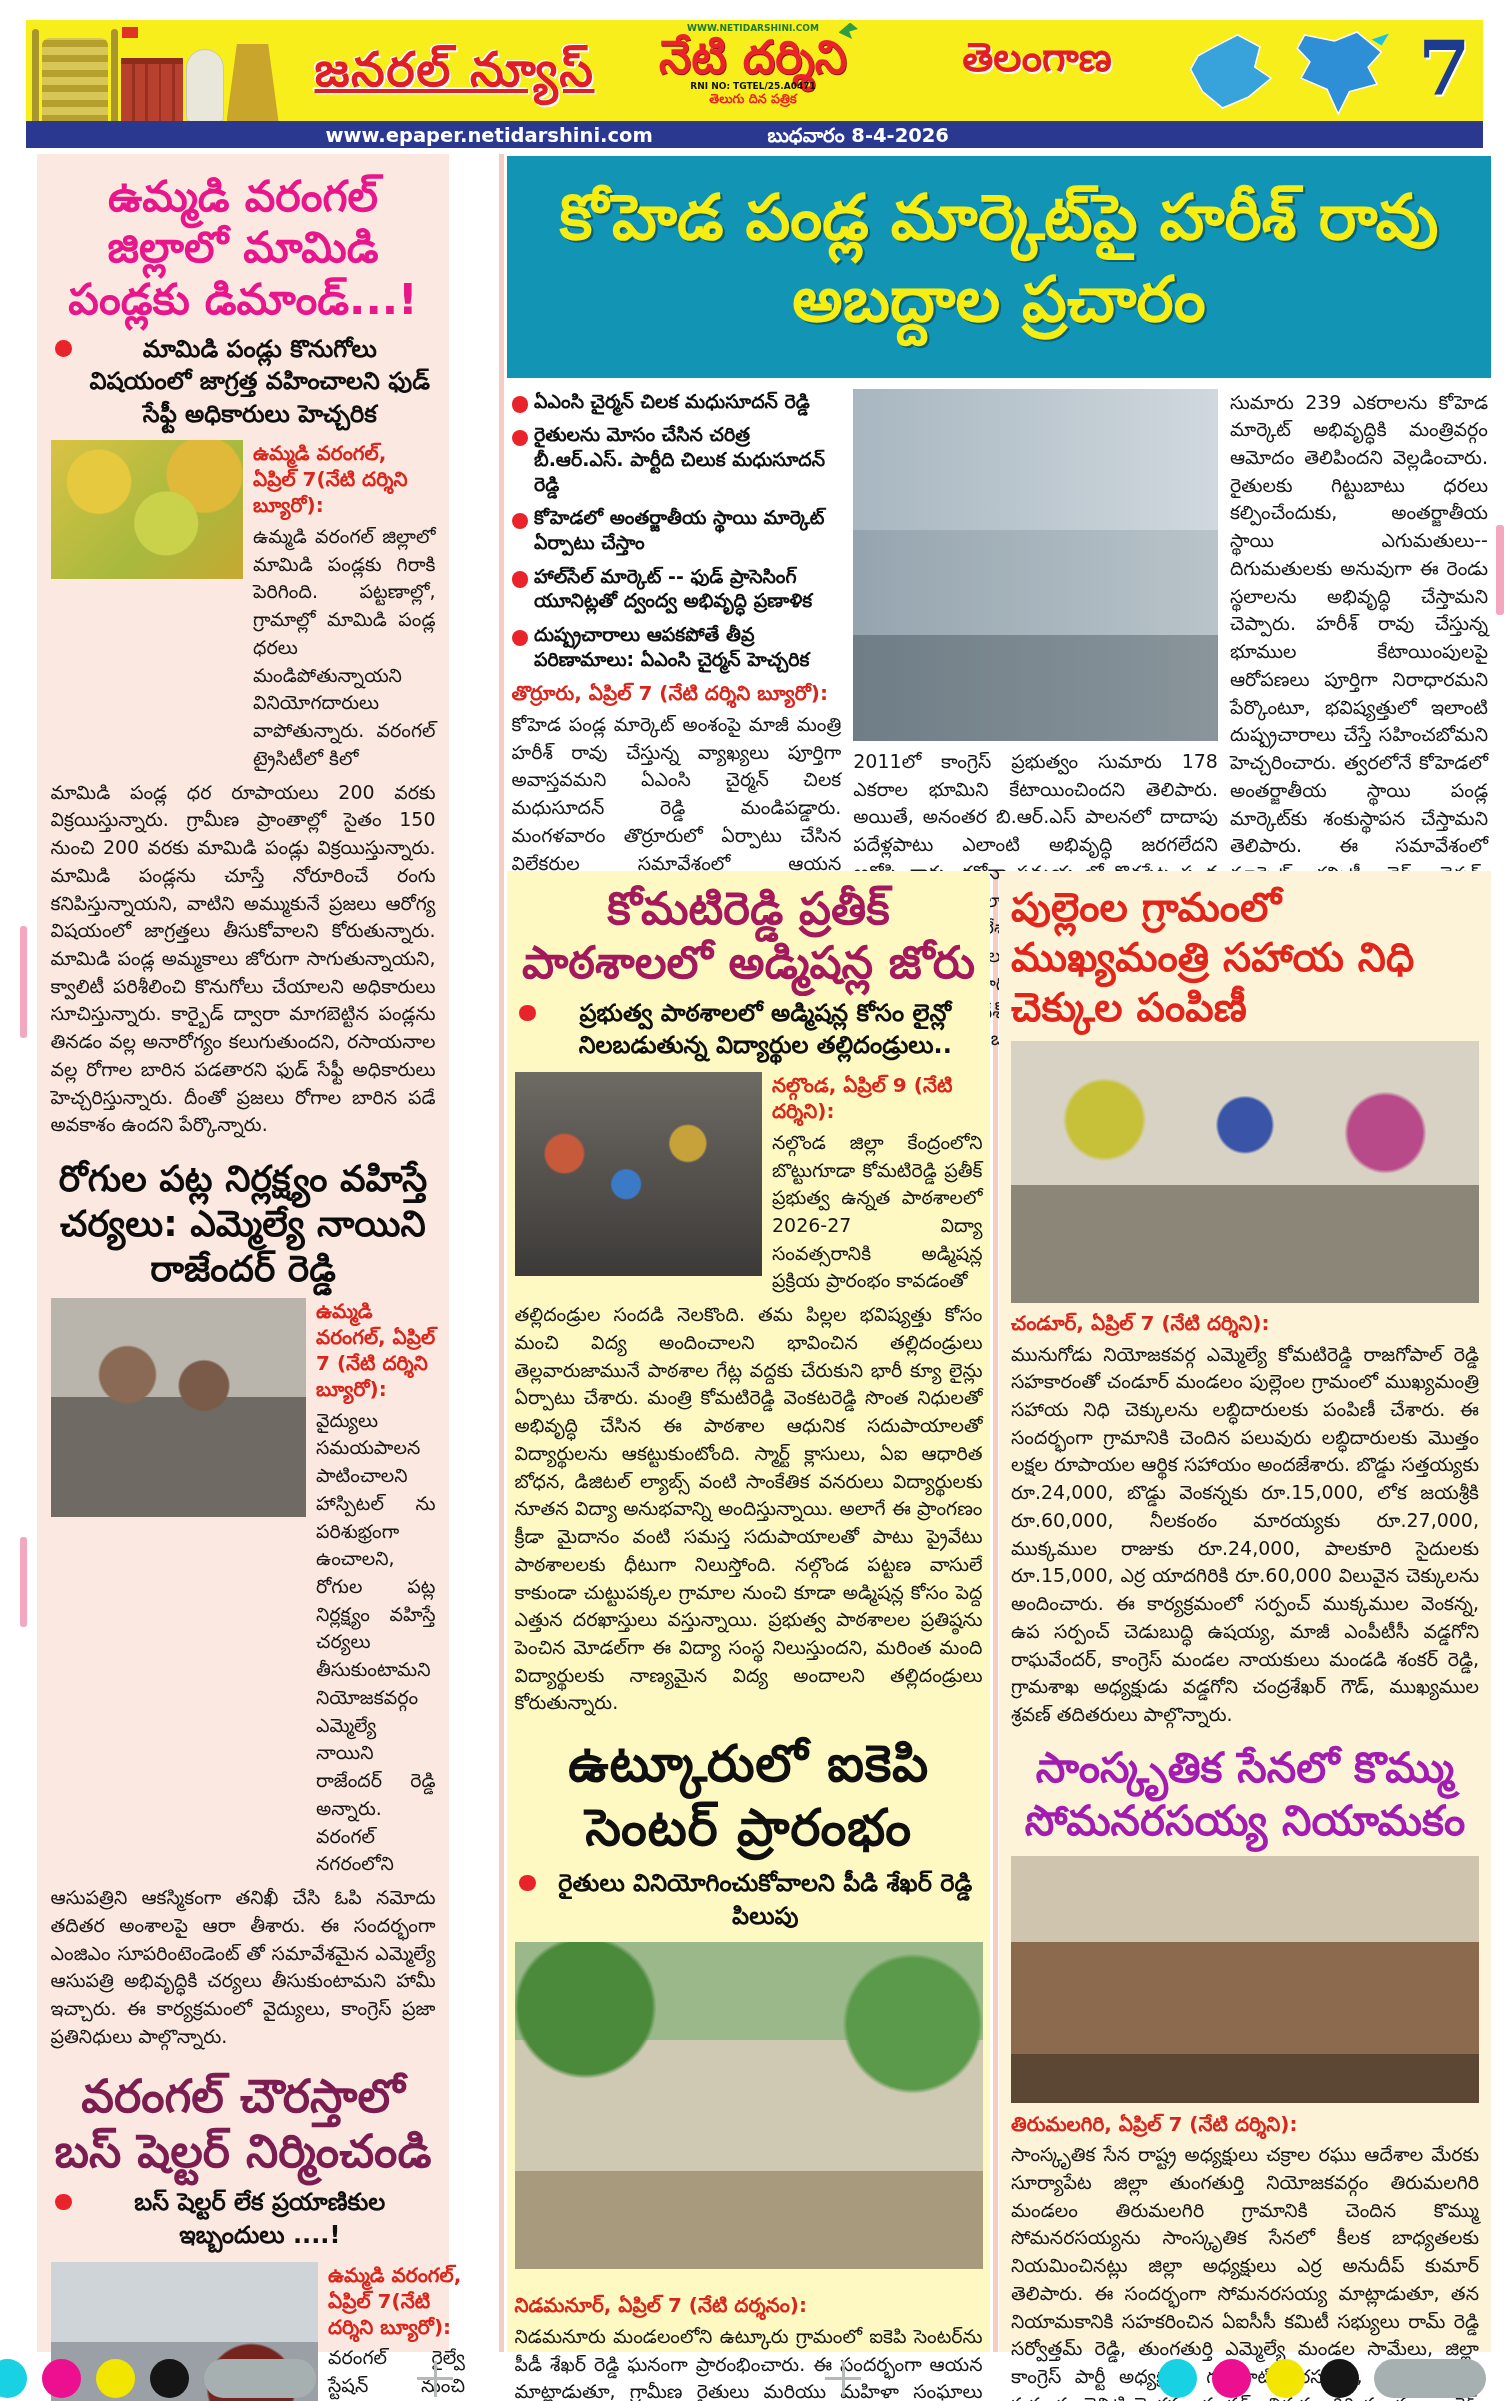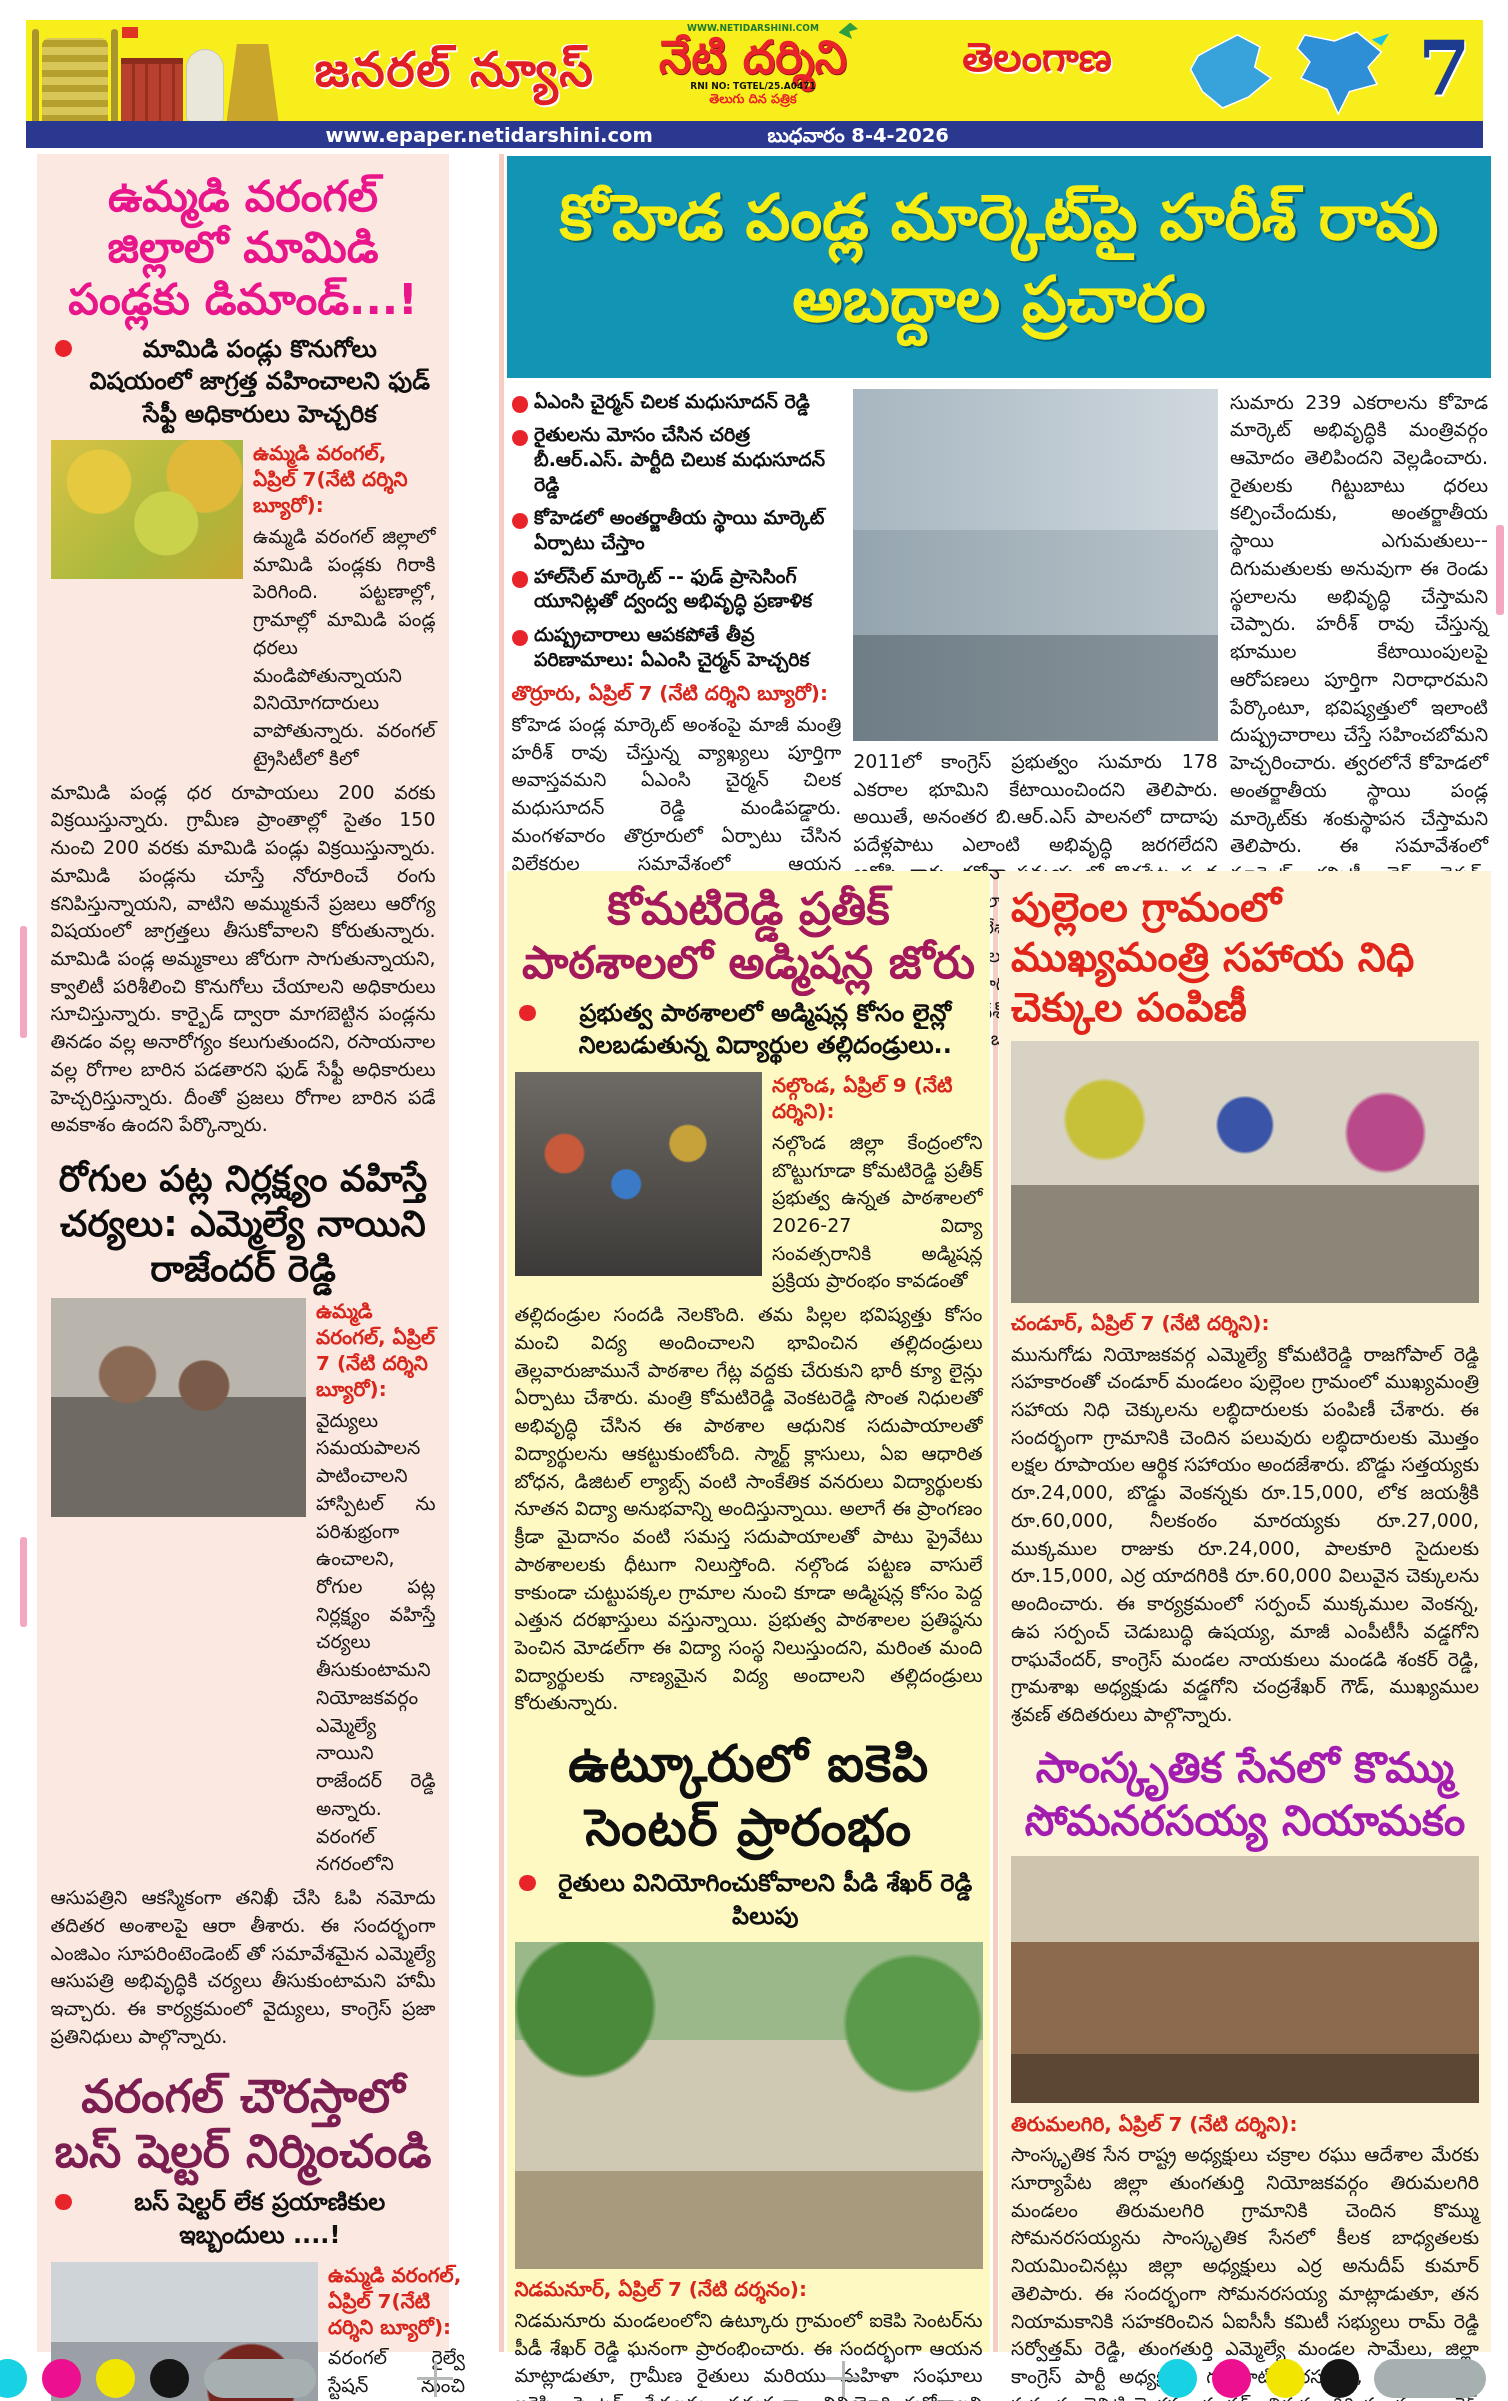--- a/index.html
+++ b/index.html
@@ -12,21 +12,21 @@
   .monuments { position:absolute; left:6px; bottom:0; width:247px; height:96px; display:flex; align-items:flex-end; gap:3px; overflow:hidden; }
   .m-arch { width:69px; height:84px; background:#c9b33a; border-radius:7.5px 7.5px 0 0;
             background-image:repeating-linear-gradient(0deg,#b5a02e 0 7.5px,#d8c659 7.5px 15px); position:relative; }
   .m-minaret { width:7.5px; height:93px; background:#a8952b; border-radius:3.7px 3.7px 0 0; }
   .m-fort { width:64px; height:64px; background:#b8402f;
             background-image:repeating-linear-gradient(90deg,#b8402f 0 10.5px,#99301f 10.5px 13.5px); border-top:6px solid #8c2c1d; }
   .m-buddha { width:39px; height:73px; background:#e9e7da; border-radius:19.5px 19.5px 4.5px 4.5px; border:1.5px solid #c9c6b4; }
   .m-gopuram { width:54px; height:78px; background:#caa52c; clip-path:polygon(20% 0,80% 0,100% 100%,0 100%); }
   .m-flag { position:absolute; left:90px; top:1.5px; width:16.5px; height:10.5px; background:#e13324; }
   .brand-left { position:absolute; left:264px; top:21px; width:330px; text-align:center;
-                font-size:48px; font-weight:800; color:#e11d26; text-shadow:1.5px 1.5px 0 #fff,-1.5px -1.5px 0 #fff; letter-spacing:1.5px; }
+                font-size:48px; font-weight:800; color:#e11d26; text-shadow:1.5px 1.5px 0 #fff,-1.5px -1.5px 0 #fff; letter-spacing:1.5px;text-decoration:underline; }
   .logo { position:absolute; left:600px; top:3px; width:255px; text-align:center; }
   .logo-url-small { font-size:9px; color:#1f7a2d; font-weight:700; }
   .logo-title { font-size:46px; font-weight:800; color:#e8232a; line-height:1.05; text-shadow:0.7px 0.7px 0 #8c1313; }
   .logo-bird { position:absolute; right:22.5px; top:0; width:19.5px; height:16.5px; background:#2f9e3f; clip-path:polygon(0 60%,60% 0,100% 40%,55% 55%,70% 100%); }
   .logo-rni { font-size:9px; color:#111; font-weight:700; }
   .logo-tagline { font-size:12.7px; color:#e8232a; font-weight:700; }
   .region { position:absolute; left:888px; top:14px; width:247px; text-align:center; font-size:40px; font-weight:800; color:#e11d26; text-shadow:1.5px 1.5px 0 #fff; }
   .maps { position:absolute; left:1155px; top:6px; width:225px; height:91px; }
   .pageno { position:absolute; right:12px; top:4.5px; font-family:"DejaVu Serif","Liberation Serif",serif; font-size:75px; font-weight:700; color:#1d3b8f; text-shadow:1.5px 1.5px 0 #ffffff; }
 
@@ -255,21 +255,21 @@
       <p class="body-text">తల్లిదండ్రుల సందడి నెలకొంది. తమ పిల్లల భవిష్యత్తు కోసం మంచి విద్య అందించాలని భావించిన తల్లిదండ్రులు తెల్లవారుజామునే పాఠశాల గేట్ల వద్దకు చేరుకుని భారీ క్యూ లైన్లు ఏర్పాటు చేశారు. మంత్రి కోమటిరెడ్డి వెంకటరెడ్డి సొంత నిధులతో అభివృద్ధి చేసిన ఈ పాఠశాల ఆధునిక సదుపాయాలతో విద్యార్థులను ఆకట్టుకుంటోంది. స్మార్ట్ క్లాసులు, ఏఐ ఆధారిత బోధన, డిజిటల్ ల్యాబ్స్ వంటి సాంకేతిక వనరులు విద్యార్థులకు నూతన విద్యా అనుభవాన్ని అందిస్తున్నాయి. అలాగే ఈ ప్రాంగణం క్రీడా మైదానం వంటి సమస్త సదుపాయాలతో పాటు ప్రైవేటు పాఠశాలలకు ధీటుగా నిలుస్తోంది. నల్గొండ పట్టణ వాసులే కాకుండా చుట్టుపక్కల గ్రామాల నుంచి కూడా అడ్మిషన్ల కోసం పెద్ద ఎత్తున దరఖాస్తులు వస్తున్నాయి. ప్రభుత్వ పాఠశాలల ప్రతిష్ఠను పెంచిన మోడల్‌గా ఈ విద్యా సంస్థ నిలుస్తుందని, మరింత మంది విద్యార్థులకు నాణ్యమైన విద్య అందాలని తల్లిదండ్రులు కోరుతున్నారు.</p>
     </article>
 
     <article>
       <h2 class="h-ikp">ఉట్కూరులో ఐకెపి సెంటర్ ప్రారంభం</h2>
       <div class="subhead">
         <span class="dot"></span>
         <span>రైతులు వినియోగించుకోవాలని పీడి శేఖర్ రెడ్డి పిలుపు</span>
       </div>
       <div class="photo-ph p-ikp"></div>
-      <div class="dateline" style="margin-top:7px">నిడమనూర్, ఏప్రిల్ 7 (నేటి దర్శనం):</div>
+      <div class="dateline" style="margin-top:23px">నిడమనూర్, ఏప్రిల్ 7 (నేటి దర్శనం):</div>
       <p class="body-text">నిడమనూరు మండలంలోని ఉట్కూరు గ్రామంలో ఐకెపి సెంటర్‌ను పీడీ శేఖర్ రెడ్డి ఘనంగా ప్రారంభించారు. ఈ సందర్భంగా ఆయన మాట్లాడుతూ, గ్రామీణ రైతులు మరియు మహిళా సంఘాలు ఐకెపి సెంటర్ సేవలను సమర్థంగా వినియోగించుకోవాలని సూచించారు. రైతులకు అవసరమైన సదుపాయాలు అందుబాటులోకి రావడంతో వారి ఆర్థికాభివృద్ధికి ఇది దోహదపడుతుందని తెలిపారు. ఈ కార్యక్రమంలో నిడమనూరు మార్కెట్ కమిటీ చైర్మన్ అంకతి సత్యం, ఎమ్మార్వో జంగాల కృష్ణయ్య, గ్రామ సర్పంచ్ కురుమెటి వసుమతి నర్సింహా, కేశబోయిన జానయ్య, బత్తిన నరేందర్, కాంగ్రెస్ నాయకులు వల్లబ్ రెడ్డి, విజయ్ (ఏపిఎం), నరహరి (సంఘ బంధం అధ్యక్షులు), బుగ్గలమ్మ, నాగమ్మ, శోభ (విలేజ్ బుక్ కీపర్), మొగలయ్య, వార్డు సభ్యులు నర్సింగ్ కృష్ణయ్య, బసిపాక విజయ్, నర్సింగ్ సురేష్ తదితరులు పాల్గొన్నారు.</p>
     </article>
   </section>
 
   <aside class="col-right">
     <article>
       <h2 class="h-pullela">పుల్లెంల గ్రామంలో ముఖ్యమంత్రి సహాయ నిధి చెక్కుల పంపిణీ</h2>
       <div class="photo-ph p-checks"></div>
       <div class="dateline" style="margin-top:7.5px">చండూర్, ఏప్రిల్ 7 (నేటి దర్శిని):</div>
       <p class="body-text">మునుగోడు నియోజకవర్గ ఎమ్మెల్యే కోమటిరెడ్డి రాజగోపాల్ రెడ్డి సహకారంతో చండూర్ మండలం పుల్లెంల గ్రామంలో ముఖ్యమంత్రి సహాయ నిధి చెక్కులను లబ్ధిదారులకు పంపిణీ చేశారు. ఈ సందర్భంగా గ్రామానికి చెందిన పలువురు లబ్ధిదారులకు మొత్తం లక్షల రూపాయల ఆర్థిక సహాయం అందజేశారు. బొడ్డు సత్తయ్యకు రూ.24,000, బొడ్డు వెంకన్నకు రూ.15,000, లోక జయశ్రీకి రూ.60,000, నీలకంఠం మారయ్యకు రూ.27,000, ముక్కముల రాజుకు రూ.24,000, పాలకూరి సైదులకు రూ.15,000, ఎర్ర యాదగిరికి రూ.60,000 విలువైన చెక్కులను అందించారు. ఈ కార్యక్రమంలో సర్పంచ్ ముక్కముల వెంకన్న, ఉప సర్పంచ్ చెడుబుద్ధి ఉషయ్య, మాజీ ఎంపీటీసీ వడ్డగోని రాఘవేందర్, కాంగ్రెస్ మండల నాయకులు మండడి శంకర్ రెడ్డి, గ్రామశాఖ అధ్యక్షుడు వడ్డగోని చంద్రశేఖర్ గౌడ్, ముఖ్యముల శ్రవణ్ తదితరులు పాల్గొన్నారు.</p>

